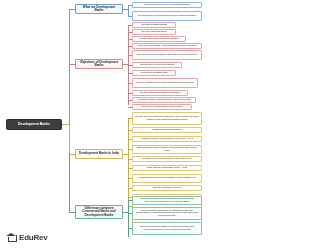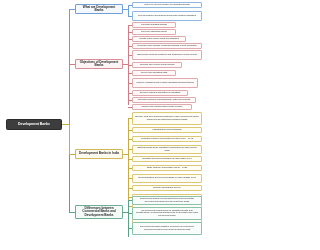--- a/index.html
+++ b/index.html
@@ -193,14 +193,22 @@
 
   <div class="ln h c-green" style="left:128px;top:200px;width:4px;"></div>
   <div class="node leaf l-green" style="left:132px;top:196px;width:70px;height:9px;">Commercial banks provide short-term working capital; development banks provide long-term funds</div>
 
   <div class="ln h c-green" style="left:128px;top:213px;width:4px;"></div>
   <div class="node leaf l-green" style="left:132px;top:207px;width:70px;height:13px;">Development banks focus on industrial growth and infrastructure; commercial banks focus on deposits and loans for general public</div>
 
   <div class="ln h c-green" style="left:128px;top:228px;width:4px;"></div>
   <div class="node leaf l-green" style="left:132px;top:222px;width:70px;height:13px;">Development banks assist in economic development; commercial banks earn general banking profit</div>
 
+  <div id="logo">
+    <span class="cap">
+      <span class="top"></span>
+        <span class="base"></span>
+        <span class="tassel"></span>
+    </span>
+    <span class="word">EduRev</span>
+  </div>
 
 </div>
 
 </body></html>

